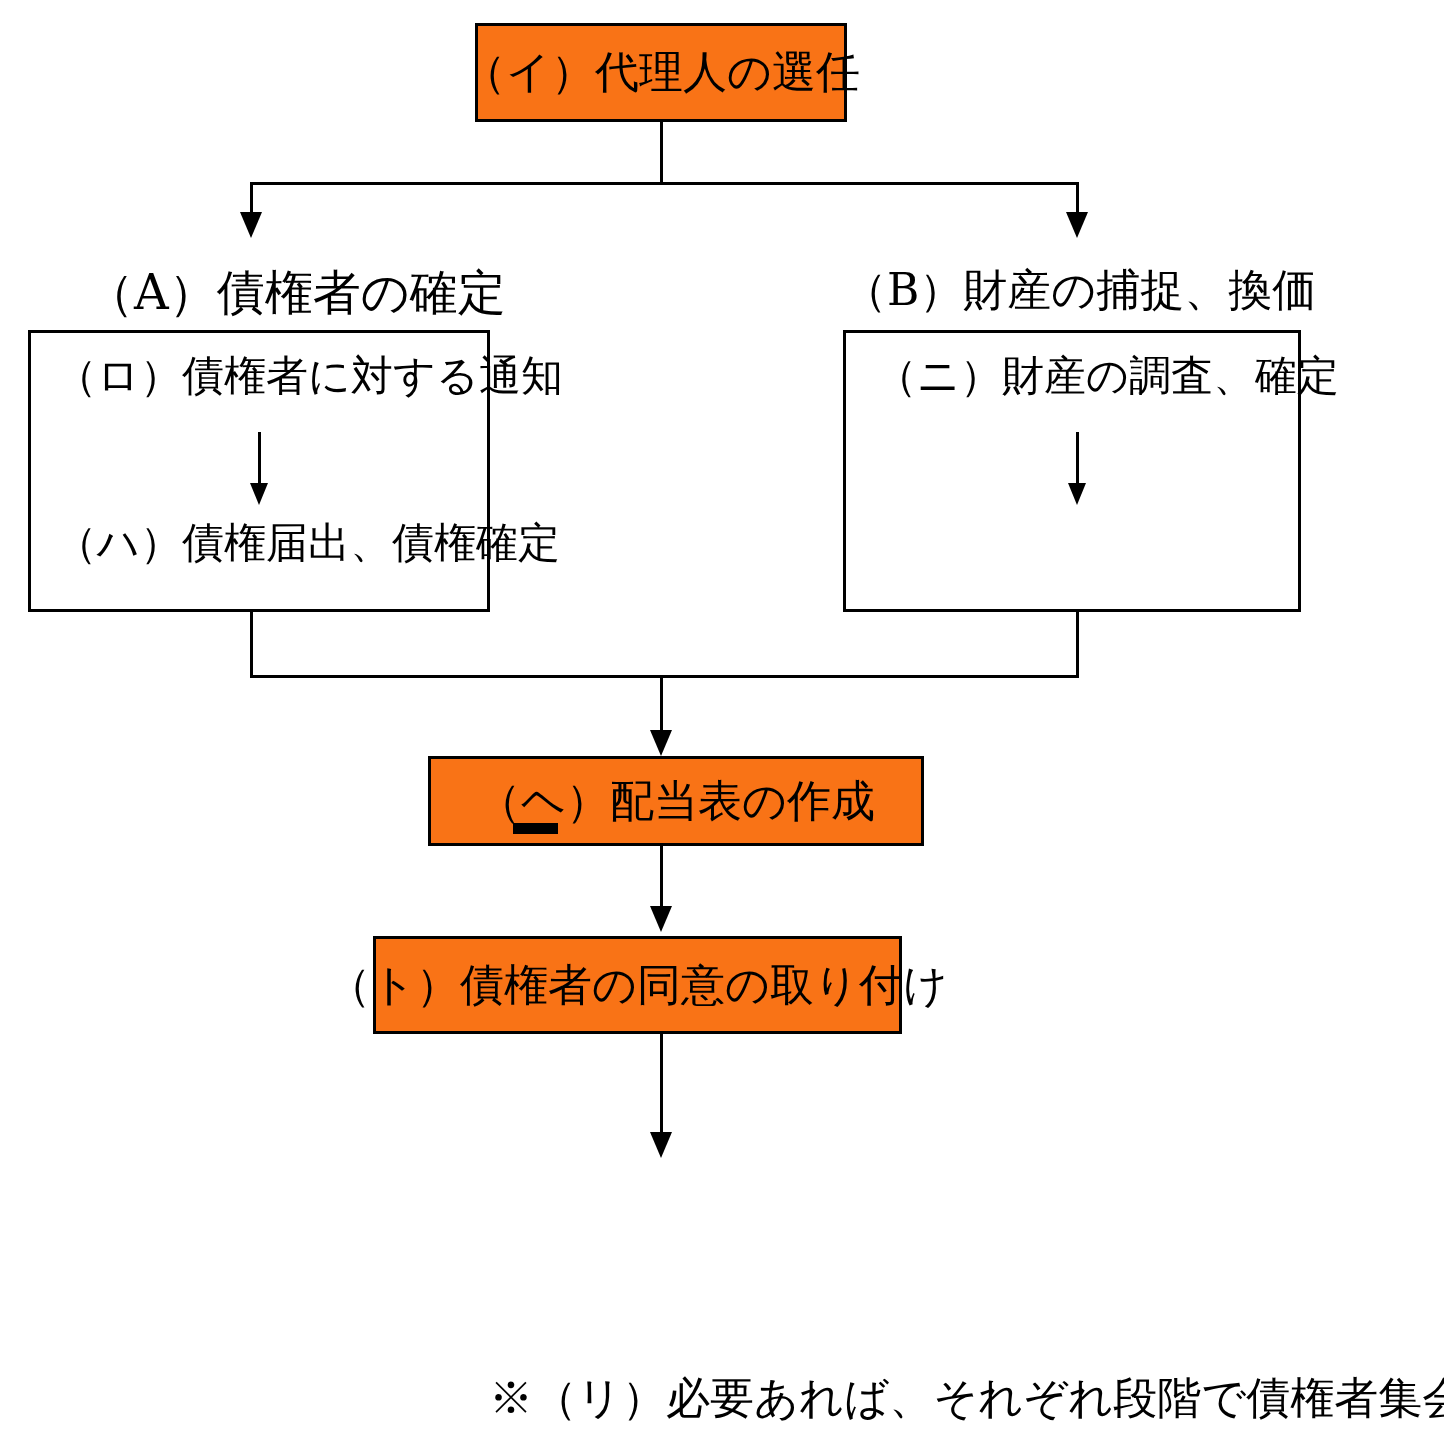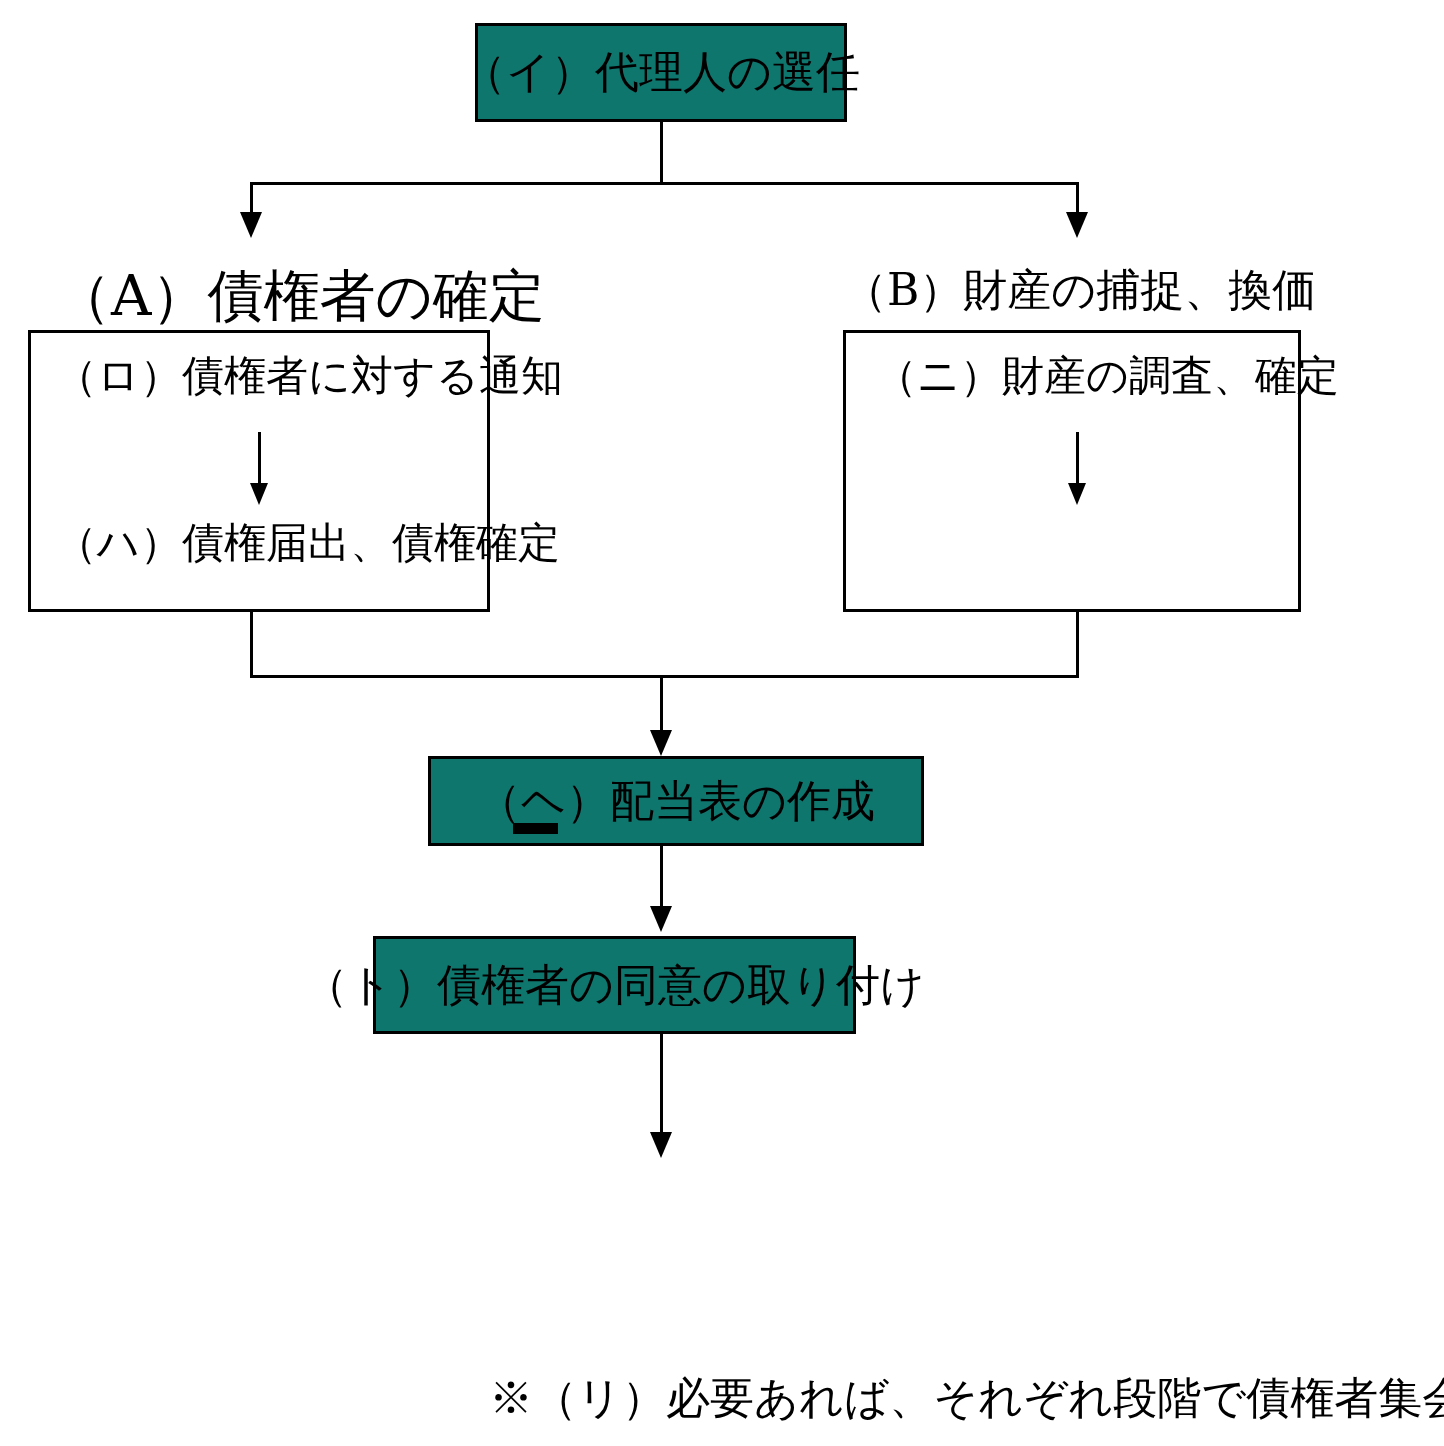--- a/index.html
+++ b/index.html
@@ -17,21 +17,21 @@
     width: 1444px;
     height: 1446px;
     background: #ffffff;
     overflow: hidden;
   }
   
   .box {
     position: absolute;
     box-sizing: border-box;
     border: 3px solid #000000;
-    background: #0f766e;
+    background: #f97316;
     display: flex;
     align-items: center;
     justify-content: center;
     text-align: center;
     line-height: 1.1;
     white-space: nowrap;
   }
   .group-box {
     position: absolute;
     box-sizing: border-box;
@@ -101,21 +101,21 @@
     <span>（イ）代理人の選任</span>
   </div>
 
   <div class="vline" style="left:660px; top:122px; height:62px;"></div>
   <div class="hline" style="left:250px; top:182px; width:829px;"></div>
   <div class="vline" style="left:250px; top:182px; height:32px;"></div>
   <div class="arrowhead" style="left:240px; top:212px;"></div>
   <div class="vline" style="left:1076px; top:182px; height:32px;"></div>
   <div class="arrowhead" style="left:1066px; top:212px;"></div>
 
-  <div class="grp-label" style="left:55px; top:268px; font-size:56px;">（A）債権者の確定</div>
+  <div class="grp-label" style="left:86px; top:268px; font-size:48px;">（A）債権者の確定</div>
 
   <div class="group-box" style="left:28px; top:330px; width:462px; height:282px;"></div>
 
   <div class="inner-text" style="left:55px; top:355px; font-size:42px;">（ロ）債権者に対する通知</div>
 
   <div class="vline-thin" style="left:258px; top:432px; height:56px;"></div>
   <div class="arrowhead-sm" style="left:250px; top:483px;"></div>
 
   <div class="inner-text" style="left:55px; top:522px; font-size:42px;">（ハ）債権届出、債権確定</div>
 
@@ -136,21 +136,21 @@
   <div class="arrowhead" style="left:650px; top:730px;"></div>
 
   <div class="box" style="left:428px; top:756px; width:496px; height:90px; font-size:44px;">
     <span>（ヘ）配当表の作成</span>
   </div>
   <div class="underline-bar" style="left:513px; top:823px; width:45px; height:11px;"></div>
 
   <div class="vline" style="left:660px; top:846px; height:66px;"></div>
   <div class="arrowhead" style="left:650px; top:906px;"></div>
 
-  <div class="box" style="left:373px; top:936px; width:483px; height:98px; font-size:44px;">
+  <div class="box" style="left:373px; top:936px; width:529px; height:98px; font-size:44px;">
     <span>（ト）債権者の同意の取り付け</span>
   </div>
 
   <div class="vline" style="left:660px; top:1034px; height:100px;"></div>
   <div class="arrowhead" style="left:650px; top:1132px;"></div>
 
 
   <div class="footnote" style="left:489px; top:1376px; font-size:44px;">※（リ）必要あれば、それぞれ段階で債権者集会を開催</div>
 
 </div>

